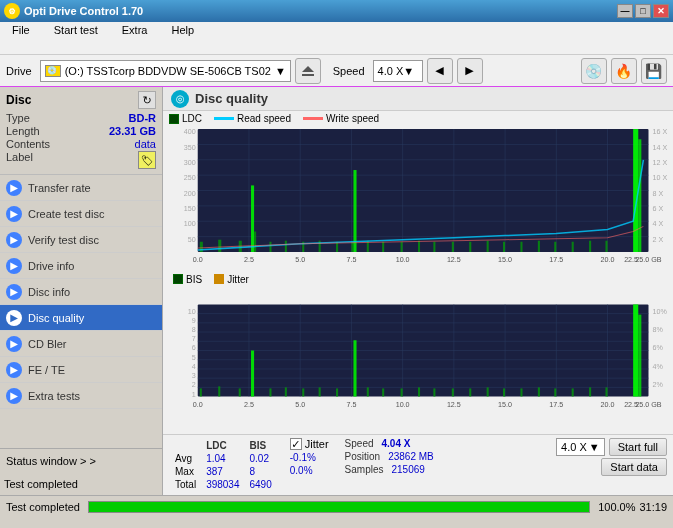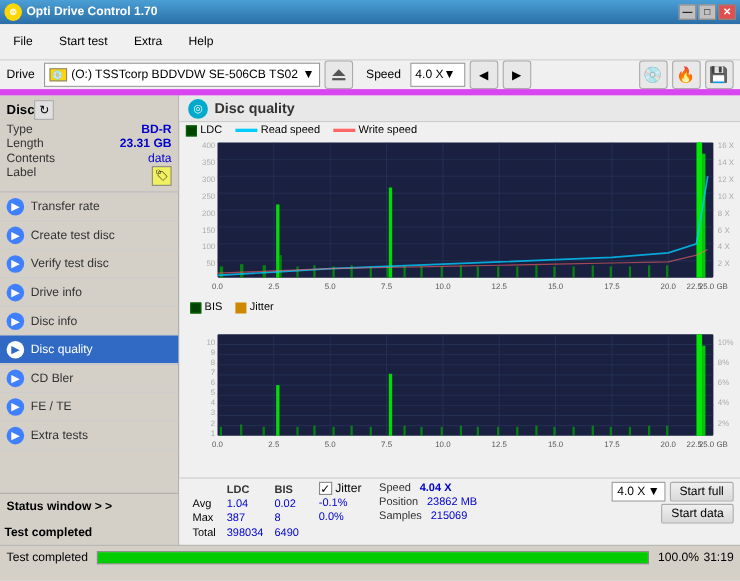--- a/index.html
+++ b/index.html
@@ -22,30 +22,30 @@
     .title-bar-controls { display: flex; gap: 2px; }
     .title-btn { width: 16px; height: 14px; background: #c0c0c0; border: 1px solid #888; font-size: 9px; display: flex; align-items: center; justify-content: center; cursor: pointer; color: black; }
     .title-btn.close { background: #e05050; color: white; }
 
     
     .menu-bar {
       background: #f0f0f0;
       border-bottom: 1px solid #ccc;
       height: 26px;
       display: flex;
-      align-items: center;
+      align-items: flex-end;
       padding: 16px 4px;
       gap: 8px;
     }
     .menu-item { padding: 2px 8px; font-size: 11px; cursor: pointer; }
 
     
     .toolbar {
       background: #f0f0f0;
-      border-bottom: 6px solid #d946ef;
+      border-bottom: 1px solid #d946ef;
       height: 32px;
       display: flex;
       align-items: center;
       padding: 0 6px;
       gap: 4px;
     }
     .drive-label { font-size: 11px; margin-right: 4px; }
     .drive-select-box {
       display: flex;
       align-items: center;
@@ -102,20 +102,21 @@
       flex-direction: column;
     }
     .disc-info-box {
       background: #d4d0c8;
       padding: 4px 6px;
       border-bottom: 1px solid #bbb;
     }
     .disc-info-header {
       display: flex;
       align-items: center;
+      justify-content: space-between;
       margin-bottom: 3px;
     }
     .disc-label { font-size: 12px; font-weight: bold; }
     .disc-icon-btn { width: 18px; height: 18px; background: #e0e0e0; border: 1px solid #aaa; display: flex; align-items: center; justify-content: center; cursor: pointer; }
     .disc-row { display: flex; justify-content: space-between; margin: 1px 0; }
     .disc-key { color: #333; }
     .disc-val { color: #0000cc; font-weight: bold; }
     .disc-val-data { color: #0000cc; }
     .disc-icon-small { width: 18px; height: 18px; background: #f0f060; border: 1px solid #888; display: flex; align-items: center; justify-content: center; cursor: pointer; font-size: 10px; }
 
@@ -139,21 +140,20 @@
       display: flex; align-items: center; justify-content: center;
       font-size: 10px;
       flex-shrink: 0;
     }
     .nav-icon.blue { background: #4080ff; color: white; }
     .nav-icon.active-icon { background: white; color: #316ac5; }
 
     
     .status-section {
       border-top: 1px solid #aaa;
-      font-weight: bold;
     }
     .status-window-row {
       height: 24px;
       display: flex;
       align-items: center;
       padding: 0 6px;
       gap: 4px;
       cursor: pointer;
       font-size: 11px;
       background: #d4d0c8;

